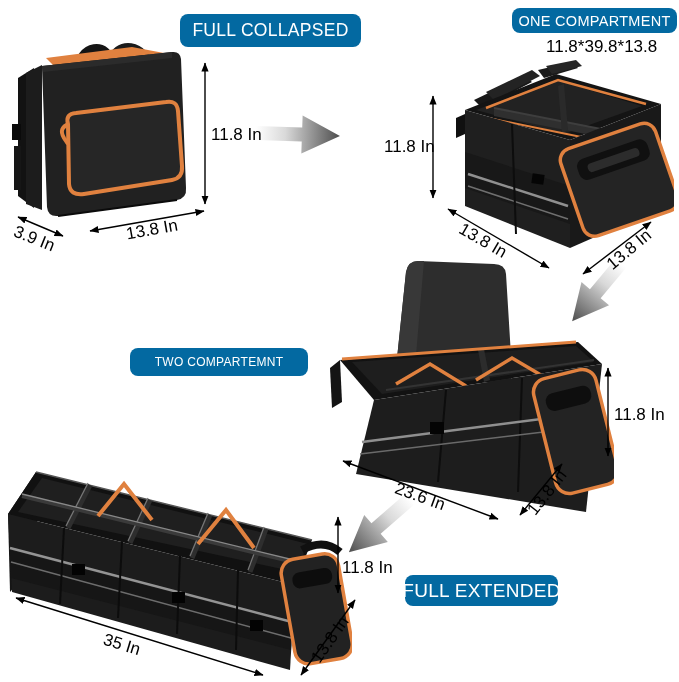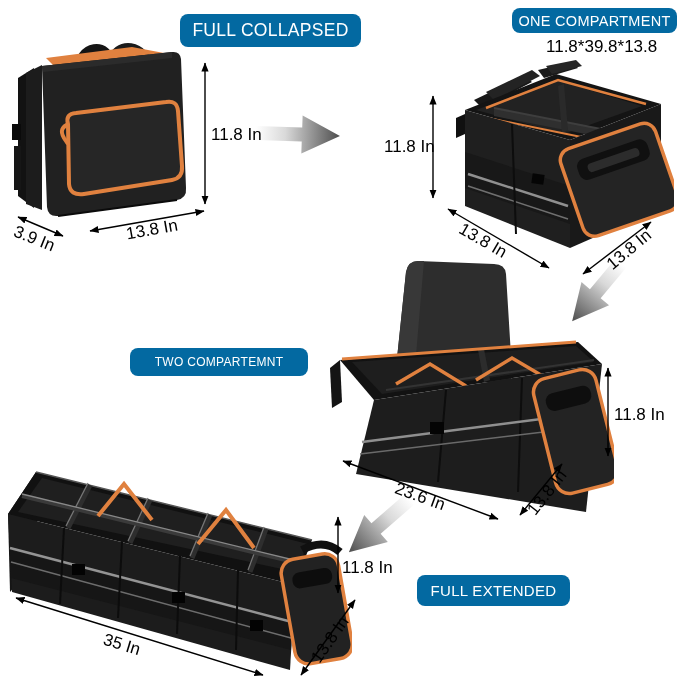--- a/index.html
+++ b/index.html
@@ -161,21 +161,21 @@
     <polygon points="0,-7 40,-7 40,-18 76,0 40,18 40,7 0,7" fill="url(#gB)"></polygon>
   </g>
   <g transform="translate(410,499) rotate(139)">
     <polygon points="0,-7 45,-7 45,-18 81,0 45,18 45,7 0,7" fill="url(#gC)"></polygon>
   </g>
 </svg>
 
 <div class="title-box" style="left:180px;top:14px;width:181px;height:33px;font-size:17.5px;">FULL COLLAPSED</div>
 <div class="title-box" style="left:512px;top:8px;width:165px;height:25px;font-size:14.5px;">ONE COMPARTMENT</div>
 <div class="title-box" style="left:130px;top:348px;width:178px;height:28px;font-size:12px;">TWO COMPARTEMNT</div>
-<div class="title-box" style="left:405px;top:575px;width:153px;height:31px;font-size:15px;margin-left:12px;">FULL EXTENDED</div>
+<div class="title-box" style="left:405px;top:575px;width:153px;height:31px;font-size:19px;">FULL EXTENDED</div>
 
 <div class="dim" style="left:546px;top:38px;font-size:17px;">11.8*39.8*13.8</div>
 
 <div class="dim" style="left:211px;top:126px;">11.8 In</div>
 <div class="dim" style="left:13px;top:230px;transform:rotate(22deg);">3.9 In</div>
 <div class="dim" style="left:126px;top:221px;transform:rotate(-10deg);">13.8 In</div>
 
 <div class="dim" style="left:384px;top:138px;">11.8 In</div>
 <div class="dim" style="left:457px;top:232px;transform:rotate(30deg);">13.8 In</div>
 <div class="dim" style="left:603px;top:241px;transform:rotate(-40deg);">13.8 In</div>

